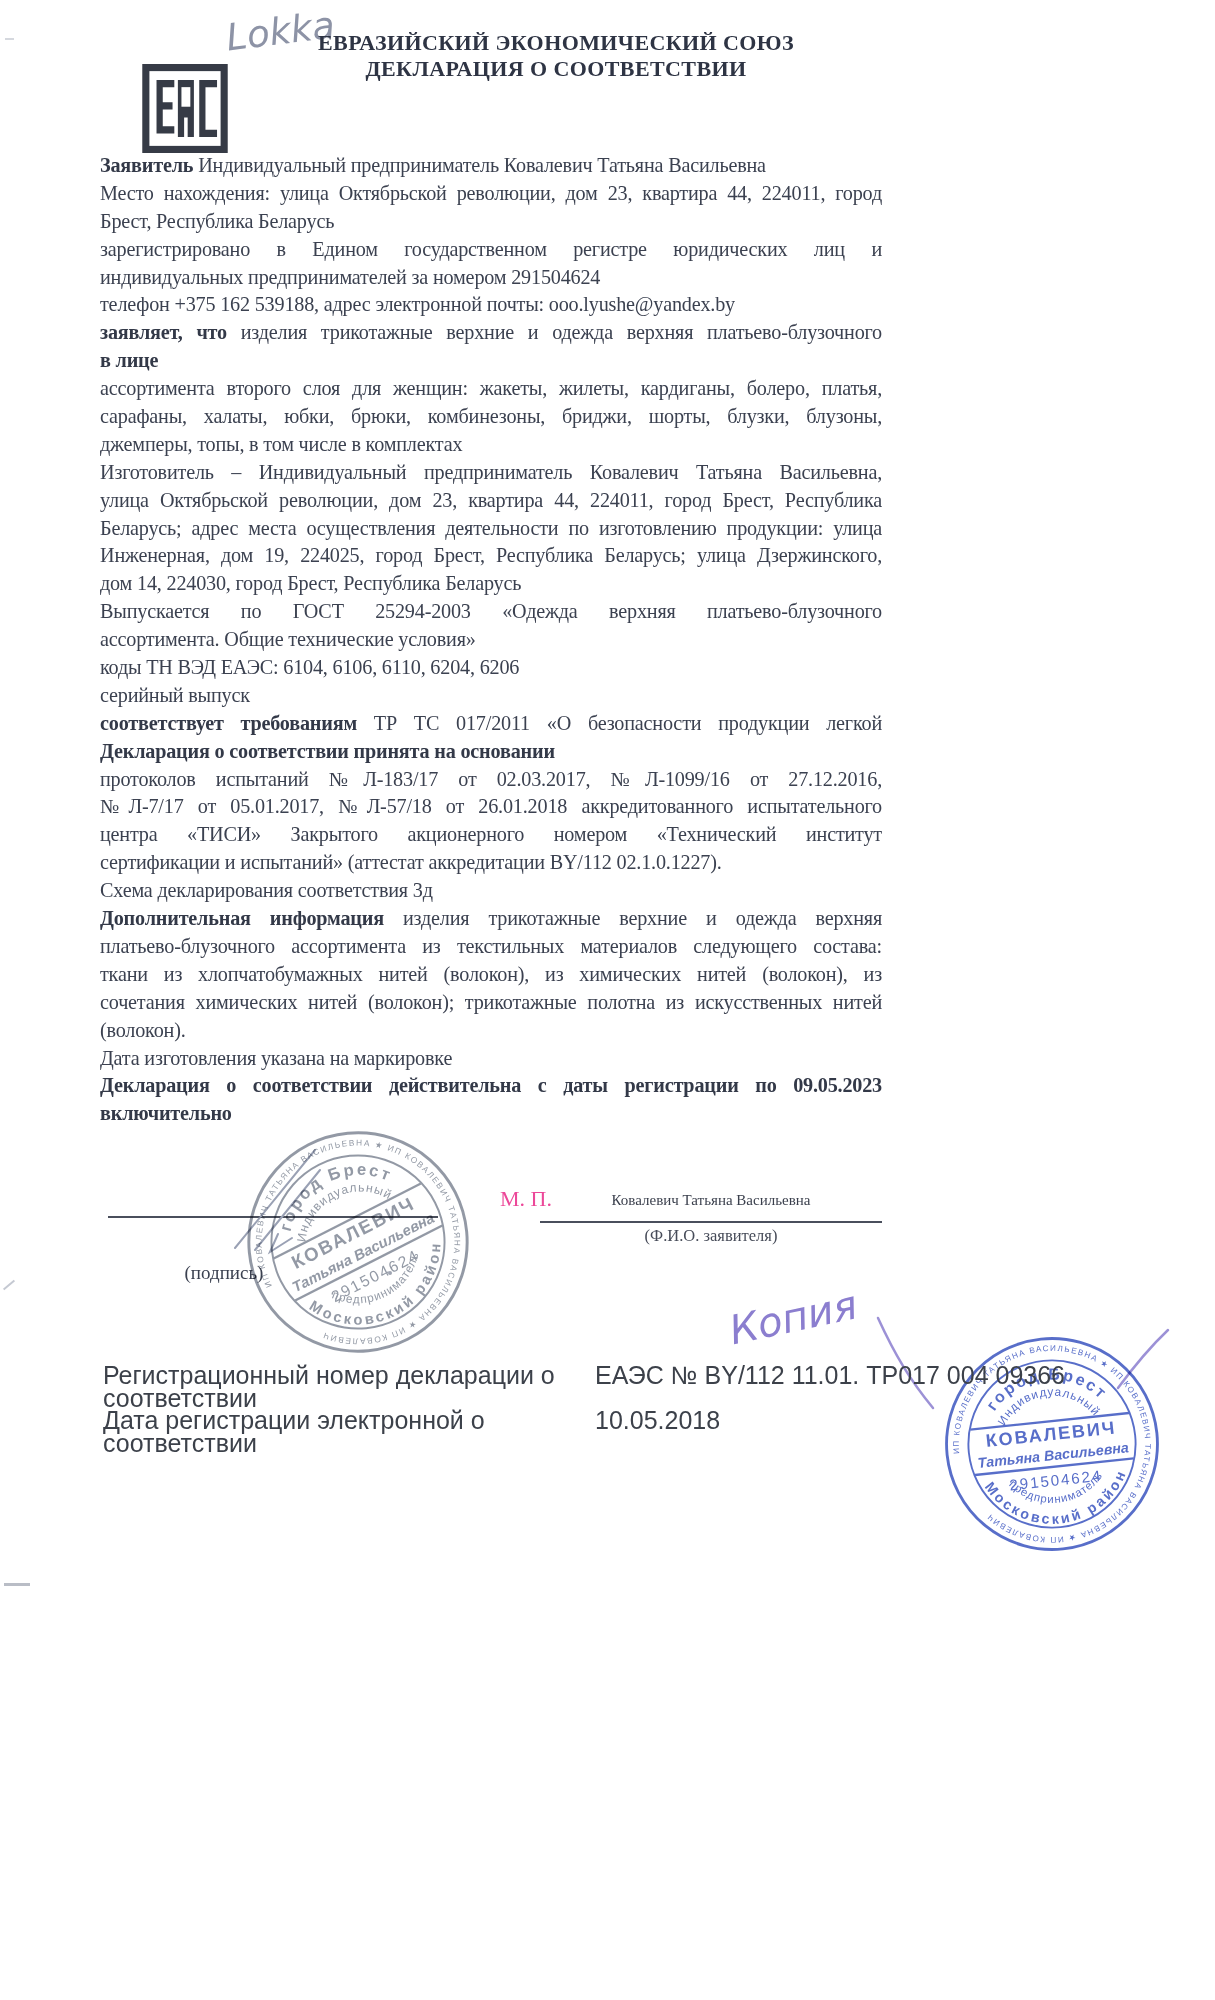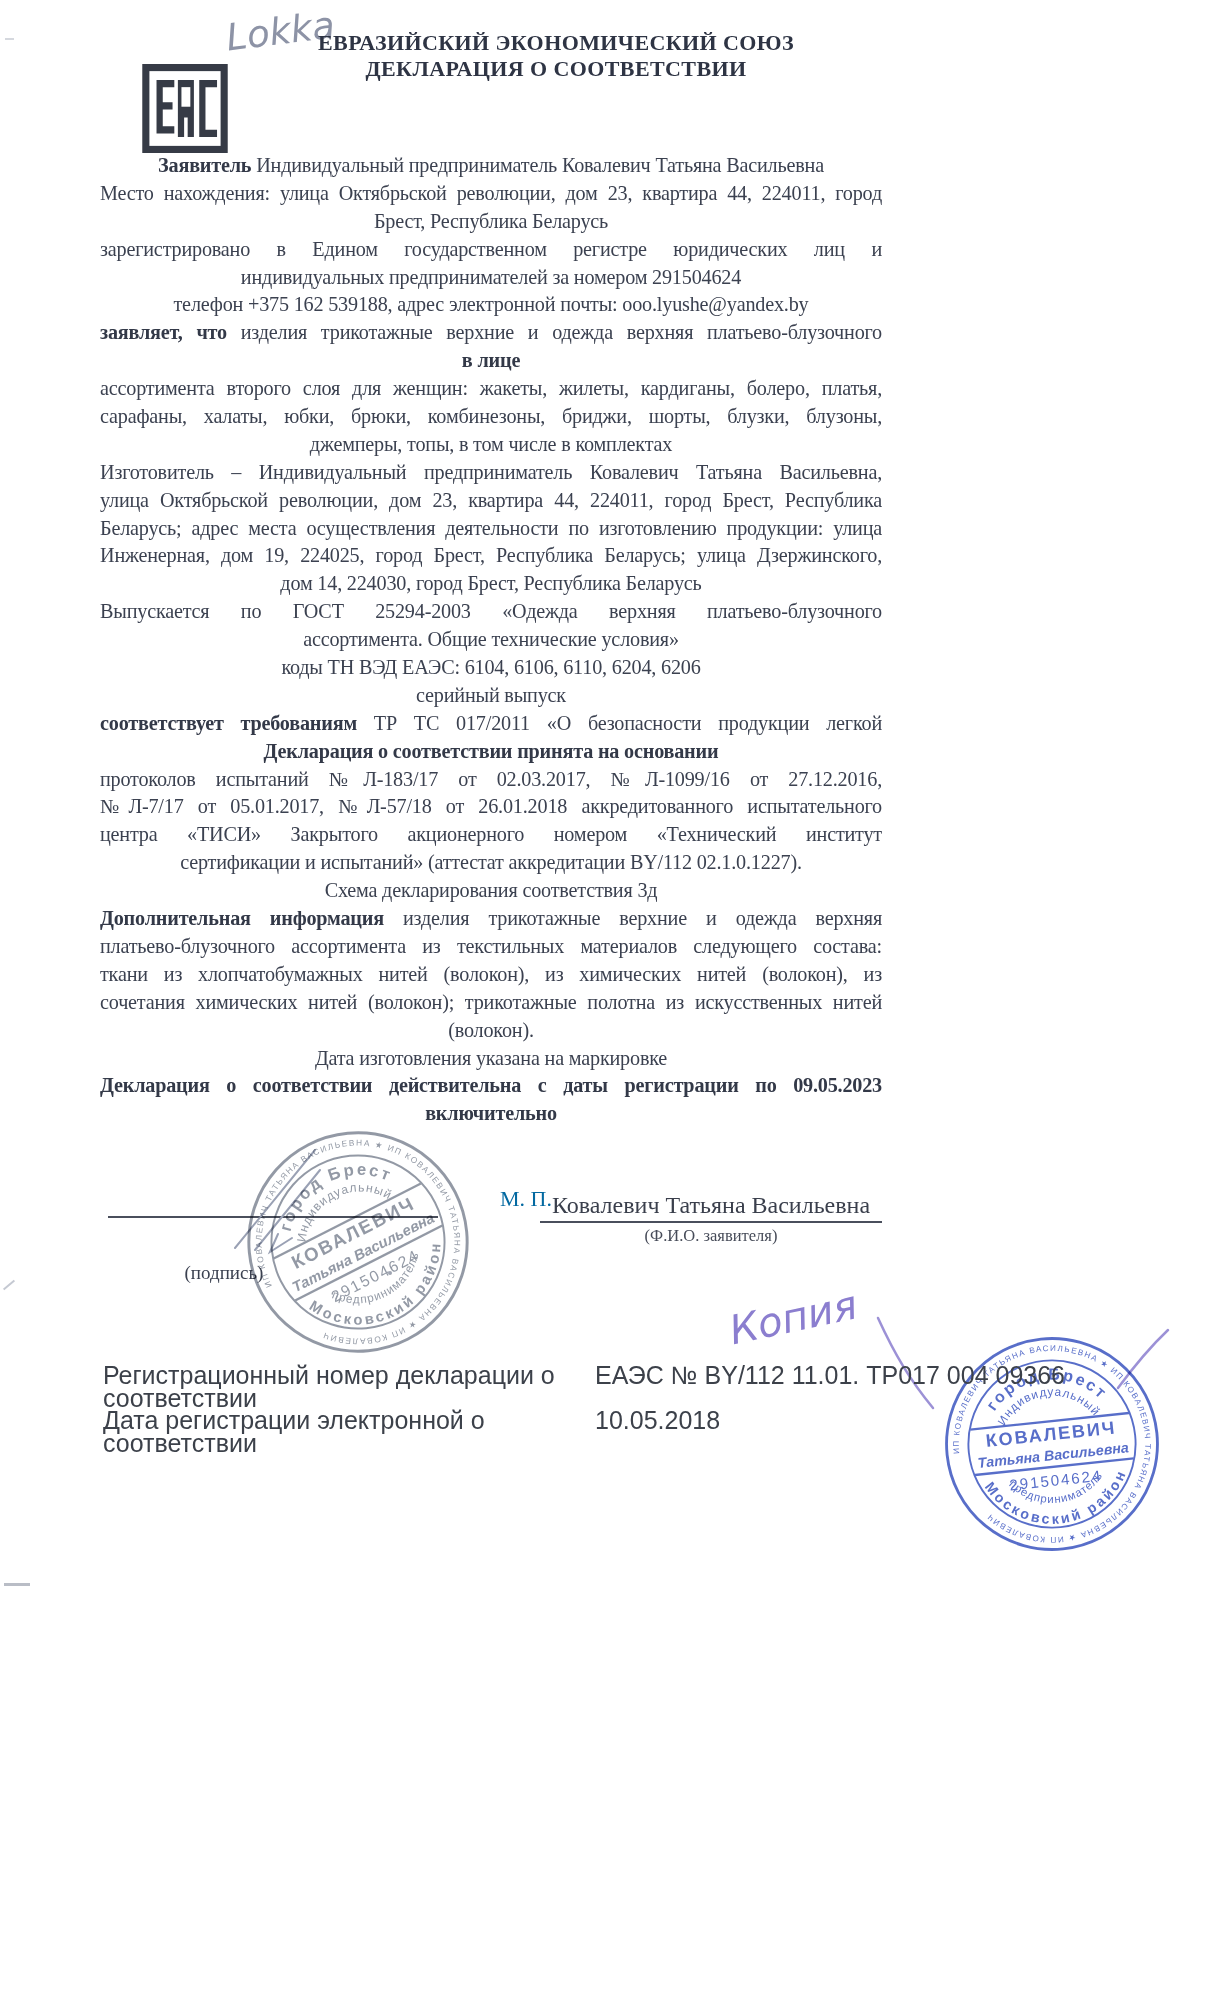--- a/index.html
+++ b/index.html
@@ -11,28 +11,28 @@
   
   .hand-top{position:absolute; left:222px; top:6px; width:170px; height:64px;}
   .eac-logo{position:absolute; left:142px; top:64px; width:86px; height:89px;}
   .title-block{
     position:absolute; left:100px; top:30px; width:912px; text-align:center;
     font-weight:bold; font-size:22px; line-height:26px; color:#2e3444; letter-spacing:.4px;
   }
   
   .body-text{position:absolute; left:100px; top:152px; width:782px;
     font-size:20.2px; line-height:27.9px; letter-spacing:-0.2px; color:#3b4150;}
-  .line{height:27.9px; overflow:hidden; text-align:center;}
+  .line{height:27.9px; overflow:hidden; text-align:left;}
   .line.j{text-align:justify; text-align-last:justify;}
   .bold{font-weight:bold; color:#333948;}
   
   .sig-line-left{position:absolute; left:108px; top:1216px; width:330px; border-top:2px solid #4a4f5c;}
   .podpis{position:absolute; left:149px; top:1262px; width:150px; text-align:center; font-size:19px; color:#3b4150;}
-  .mp{position:absolute; left:500px; top:1186px; font-size:22px; color:#0369a1;}
-  .fio-value{position:absolute; left:540px; top:1192px; width:342px; text-align:center; font-size:24px; color:#3a3f4c;}
+  .mp{position:absolute; left:500px; top:1186px; font-size:22px; color:#ec4899;}
+  .fio-value{position:absolute; left:540px; top:1192px; width:342px; text-align:center; font-size:15px; color:#3a3f4c;}
   .fio-line{position:absolute; left:540px; top:1221px; width:342px; border-top:2px solid #4a4f5c;}
   .fio-label{position:absolute; left:540px; top:1226px; width:342px; text-align:center; font-size:16.5px; color:#464b58;}
   
   .stamp{position:absolute; mix-blend-mode:multiply;}
   .stamp-grey{left:240px; top:1124px; width:236px; height:236px; opacity:.8;}
   .stamp-blue{left:938px; top:1330px; width:228px; height:228px; opacity:.92;}
   .hand-bottom{position:absolute; left:725px; top:1292px; width:220px; height:90px;}
   .pen-strokes{position:absolute; left:865px; top:1305px; width:315px; height:115px;}
   .sig-strokes{position:absolute; left:200px; top:1138px; width:250px; height:122px;}
   

